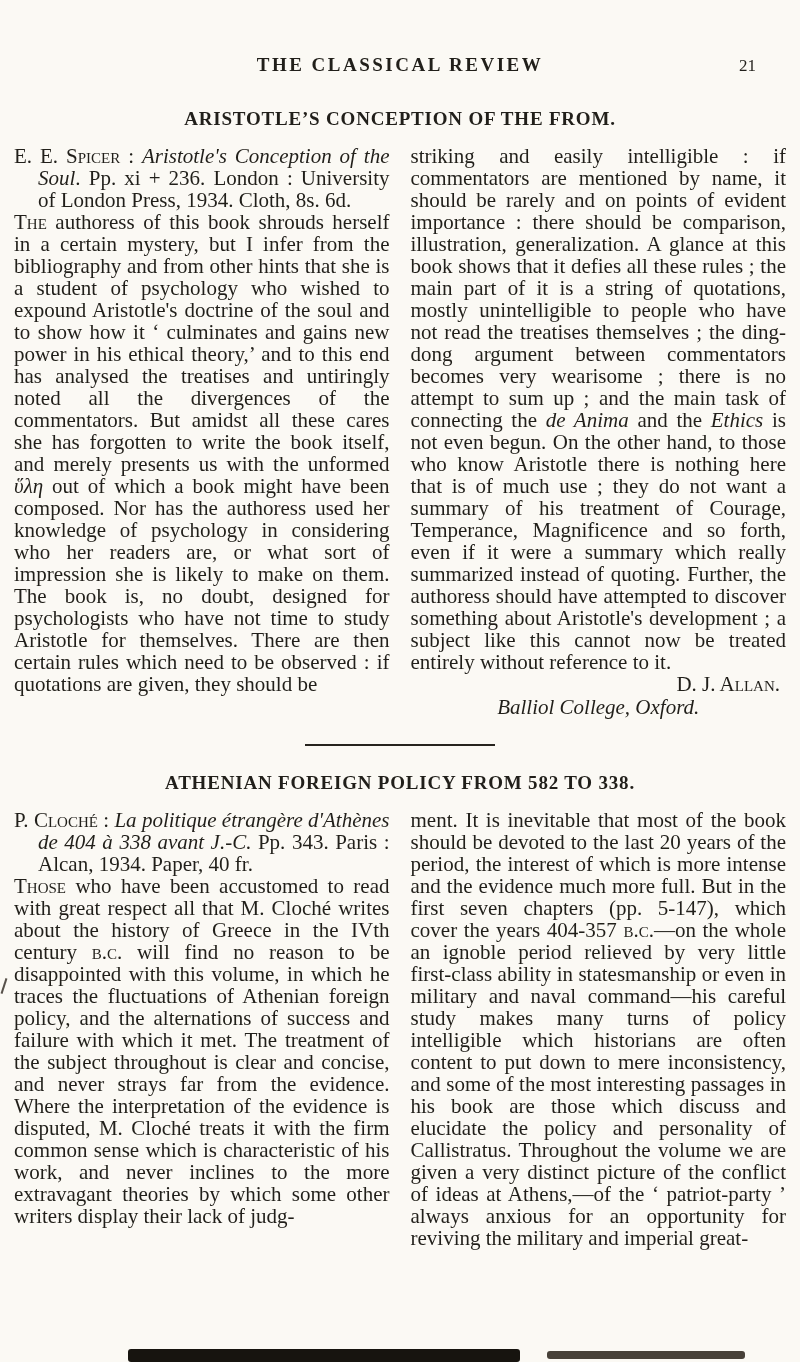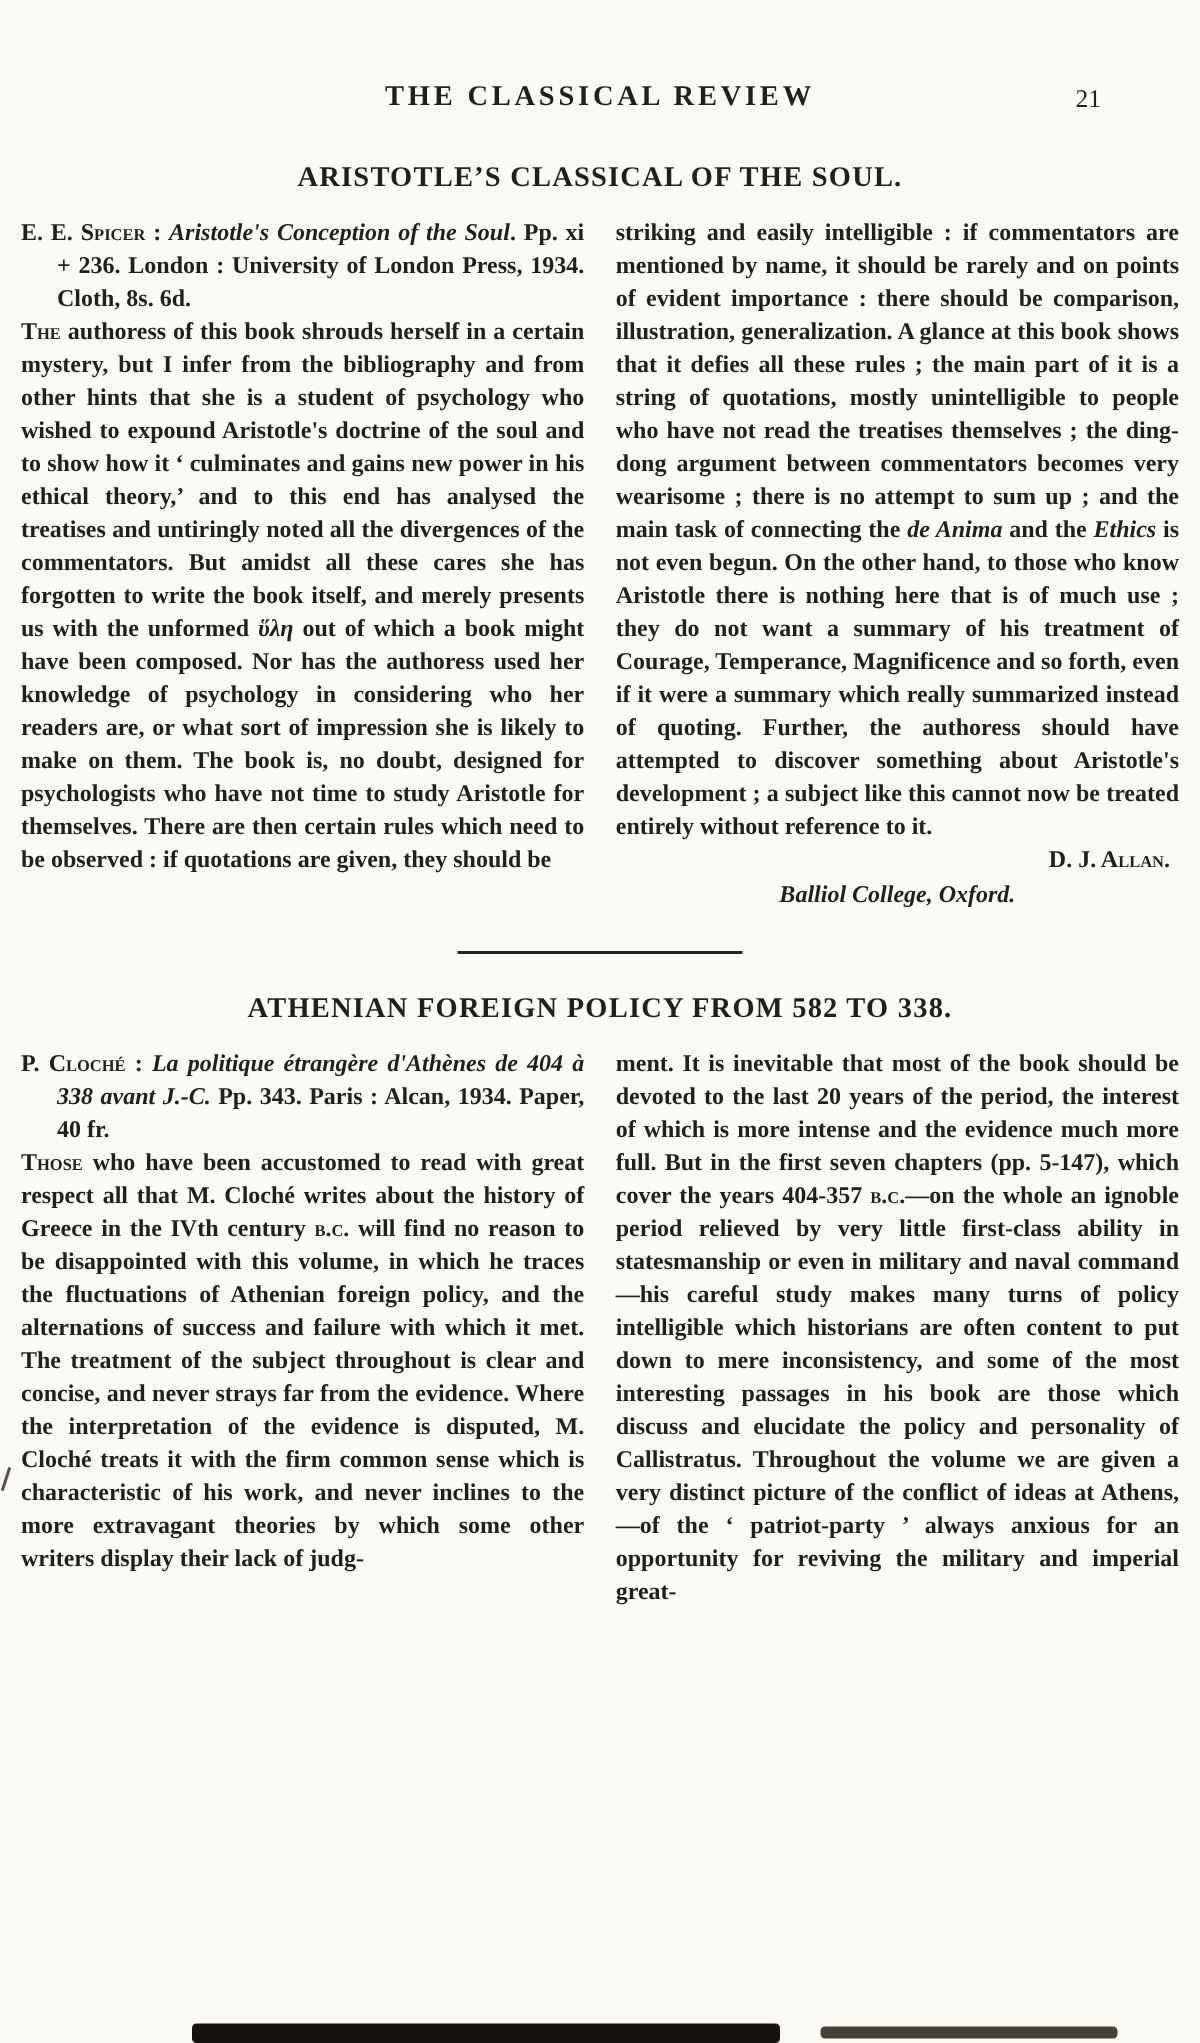--- a/index.html
+++ b/index.html
@@ -19,41 +19,40 @@
   .journal-title {
     text-align: center;
     font-weight: 700;
     font-size: 19px;
     letter-spacing: 2.5px;
     margin-top: 28px;
   }
   .page-number {
     position: absolute;
     top: 2px;
-    right: 52px;
+    right: 30px;
     font-size: 17px;
     letter-spacing: 0;
   }
 
   .article-title {
     text-align: center;
     font-weight: 700;
     font-size: 19px;
     letter-spacing: 0.8px;
     margin-top: 26px;
     margin-bottom: 15px;
   }
 
   .columns { display: flex; gap: 21px; }
   .col {
     flex: 1 1 0;
-    font-size: 16px;
+    font-size: 21px;
     line-height: 22px;
     text-align: justify;
-    font-weight: bold;
   }
   p { margin: 0; }
 
   .citation {
     padding-left: 24px;
     text-indent: -24px;
   }
 
   .smallcaps { font-variant: small-caps; }
   .italic { font-style: italic; }
@@ -93,21 +92,21 @@
 <body>
 
 <div class="content">
 
   <header class="running-head">
     <div class="journal-title">THE CLASSICAL REVIEW</div>
     <div class="page-number">21</div>
   </header>
 
   <section class="article">
-    <h2 class="article-title">ARISTOTLE’S CLASSICAL OF THE SOUL.</h2>
+    <h2 class="article-title">ARISTOTLE’S CONCEPTION OF THE FROM.</h2>
     <div class="columns">
       <div class="col">
         <p class="citation"><span class="smallcaps">E. E. Spicer</span><span> : </span><span class="italic">Aristotle's Conception of the Soul</span><span>. Pp. xi + 236. London : University of London Press, 1934. Cloth, 8s. 6d.</span></p>
         <p class="body-par"><span class="smallcaps">The</span><span> authoress of this book shrouds herself in a certain mystery, but I infer from the bibliography and from other hints that she is a student of psychology who wished to expound Aristotle's doctrine of the soul and to show how it ‘ culminates and gains new power in his ethical theory,’ and to this end has analysed the treatises and untiringly noted all the divergences of the commentators. But amidst all these cares she has forgotten to write the book itself, and merely presents us with the unformed </span><span class="italic">ὕλη</span><span> out of which a book might have been composed. Nor has the authoress used her knowledge of psychology in considering who her readers are, or what sort of impression she is likely to make on them. The book is, no doubt, designed for psychologists who have not time to study Aristotle for themselves. There are then certain rules which need to be observed : if quotations are given, they should be</span></p>
       </div>
       <div class="col">
         <p class="body-par"><span>striking and easily intelligible : if commentators are mentioned by name, it should be rarely and on points of evident importance : there should be comparison, illustration, generalization. A glance at this book shows that it defies all these rules ; the main part of it is a string of quotations, mostly unintelligible to people who have not read the treatises themselves ; the ding-dong argument between commentators becomes very wearisome ; there is no attempt to sum up ; and the main task of connecting the </span><span class="italic">de Anima</span><span> and the </span><span class="italic">Ethics</span><span> is not even begun. On the other hand, to those who know Aristotle there is nothing here that is of much use ; they do not want a summary of his treatment of Courage, Temperance, Magnificence and so forth, even if it were a summary which really summarized instead of quoting. Further, the authoress should have attempted to discover something about Aristotle's development ; a subject like this cannot now be treated entirely without reference to it.</span></p>
         <div class="signature">
           <span class="smallcaps">D. J. Allan.</span>
         </div>

